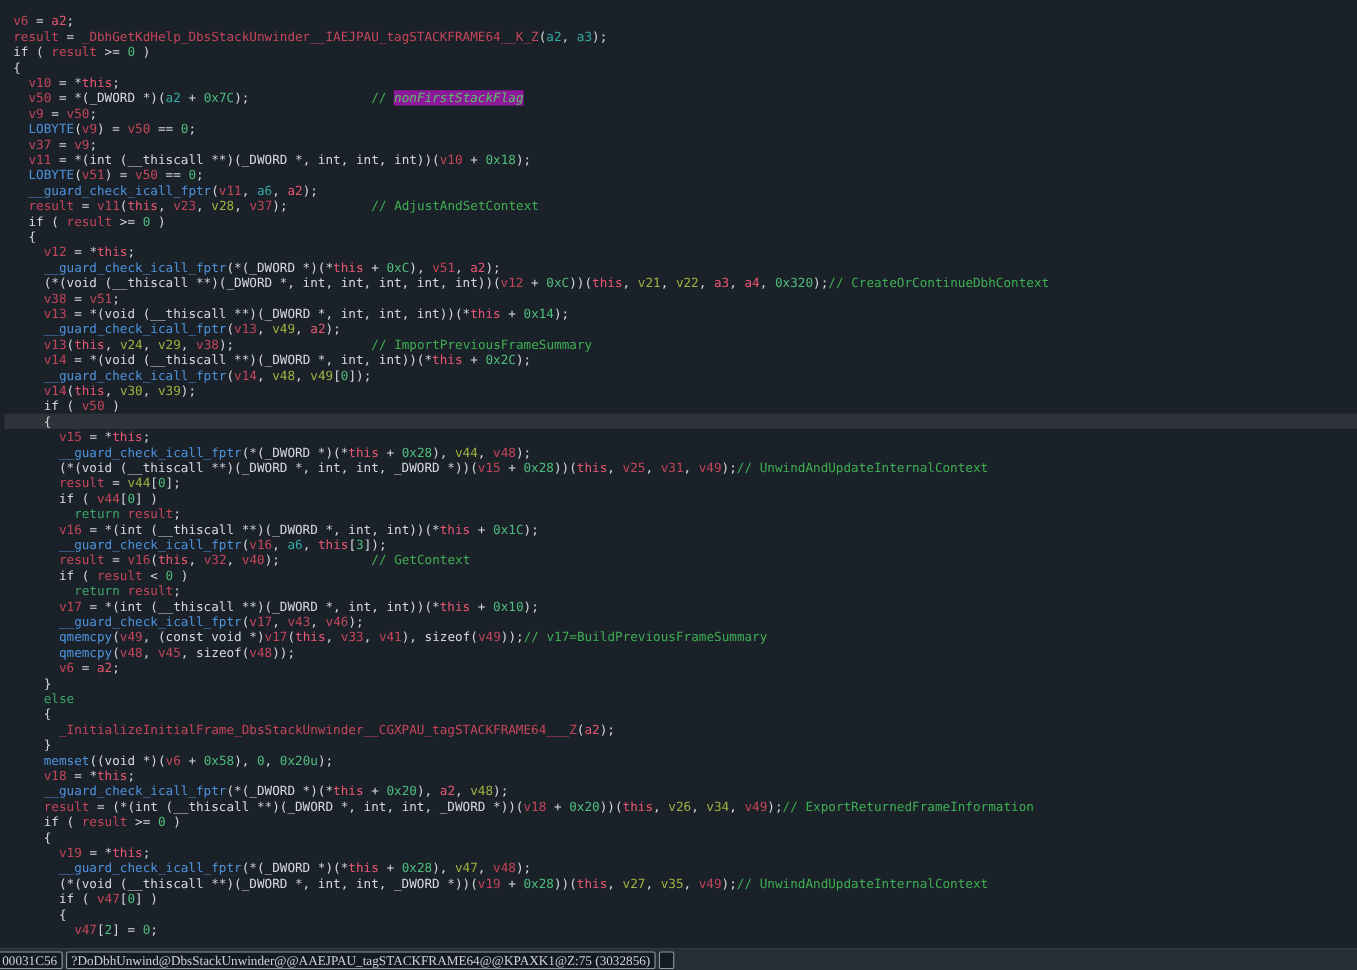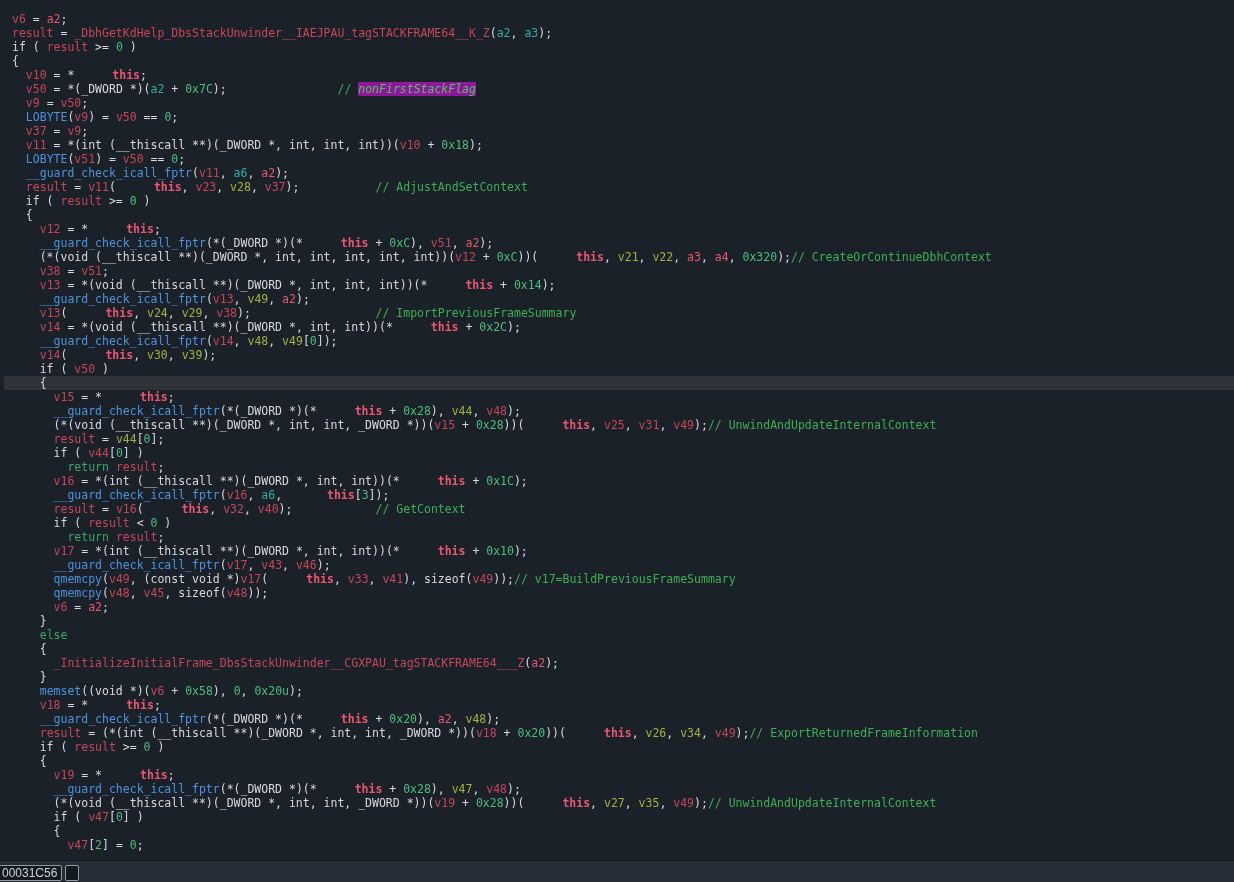--- a/index.html
+++ b/index.html
@@ -4,39 +4,40 @@
 <style>
   html,body{margin:0;padding:0;background:#10151a;}
   .window{position:relative;width:1234px;height:882px;background:#1a2129;overflow:hidden;
           font-family:"DejaVu Sans Mono","Liberation Mono",monospace;}
   .code{position:absolute;top:0;left:0;right:0;bottom:19px;overflow:hidden;
         font-size:11.5px;line-height:14px;white-space:pre;padding-left:12px;color:#d4d9de;}
   .line{height:14px;}
   .line.current{background:#2d3338;margin-left:-8px;padding-left:8px;}
   .p{color:#d4d9de;}
   .v{color:#c4465a;}
-  .t{color:#e85672;font-weight:bold;margin-left:38px;}
+  .t{color:#e85672;font-weight:normal;}
   .pk{color:#e85672;}
   .o{color:#a2b13f;}
   .te{color:#34aba3;}
   .n{color:#4dbd7d;}
   .c{color:#3fae53;}
   .k{color:#3ca468;}
   .b{color:#4e92dc;margin-top:11px;}
   .hl{color:#55c561;background:#8e189b;font-style:italic;}
   .statusbar{position:absolute;left:0;right:0;bottom:0;height:19px;background:#252d37;
              border-top:1px solid #323b46;display:flex;align-items:center;gap:3px;
-             font-family:Liberation Sans, sans-serif;font-size:12px;color:#ccd2d8;}
+             font-family:Liberation Serif, serif;font-size:12px;color:#ccd2d8;}
   .cell{background:#141a21;border:1px solid #8f99a2;border-radius:2px;height:14px;
         line-height:14px;padding:0 4px;white-space:nowrap;}
   .cell.addr{margin-left:-3px;}
   .cell.mini{width:8px;padding:0 2px;}
 </style>
 </head>
 <body>
 
 <div class="window">
   <pre class="code"><div class="line"><span class="v">v6</span><span class="p"> = </span><span class="pk">a2</span><span class="p">;</span></div><div class="line"><span class="v">result</span><span class="p"> = </span><span class="v">_DbhGetKdHelp_DbsStackUnwinder__IAEJPAU_tagSTACKFRAME64__K_Z</span><span class="p">(</span><span class="te">a2</span><span class="p">, </span><span class="te">a3</span><span class="p">);</span></div><div class="line"><span class="p">if ( </span><span class="v">result</span><span class="p"> &gt;= </span><span class="n">0</span><span class="p"> )</span></div><div class="line"><span class="p">{</span></div><div class="line"><span class="p">  </span><span class="v">v10</span><span class="p"> = *</span><span class="t">this</span><span class="p">;</span></div><div class="line"><span class="p">  </span><span class="v">v50</span><span class="p"> = *(_DWORD *)(</span><span class="te">a2</span><span class="p"> + </span><span class="n">0x7C</span><span class="p">);</span><span class="p">                </span><span class="c">// </span><span class="hl">nonFirstStackFlag</span></div><div class="line"><span class="p">  </span><span class="v">v9</span><span class="p"> = </span><span class="v">v50</span><span class="p">;</span></div><div class="line"><span class="p">  </span><span class="b">LOBYTE</span><span class="p">(</span><span class="v">v9</span><span class="p">) = </span><span class="v">v50</span><span class="p"> == </span><span class="n">0</span><span class="p">;</span></div><div class="line"><span class="p">  </span><span class="v">v37</span><span class="p"> = </span><span class="v">v9</span><span class="p">;</span></div><div class="line"><span class="p">  </span><span class="v">v11</span><span class="p"> = *(int (__thiscall **)(_DWORD *, int, int, int))(</span><span class="v">v10</span><span class="p"> + </span><span class="n">0x18</span><span class="p">);</span></div><div class="line"><span class="p">  </span><span class="b">LOBYTE</span><span class="p">(</span><span class="v">v51</span><span class="p">) = </span><span class="v">v50</span><span class="p"> == </span><span class="n">0</span><span class="p">;</span></div><div class="line"><span class="p">  </span><span class="b">__guard_check_icall_fptr</span><span class="p">(</span><span class="v">v11</span><span class="p">, </span><span class="te">a6</span><span class="p">, </span><span class="pk">a2</span><span class="p">);</span></div><div class="line"><span class="p">  </span><span class="v">result</span><span class="p"> = </span><span class="v">v11</span><span class="p">(</span><span class="t">this</span><span class="p">, </span><span class="v">v23</span><span class="p">, </span><span class="o">v28</span><span class="p">, </span><span class="v">v37</span><span class="p">);</span><span class="p">           </span><span class="c">// AdjustAndSetContext</span></div><div class="line"><span class="p">  if ( </span><span class="v">result</span><span class="p"> &gt;= </span><span class="n">0</span><span class="p"> )</span></div><div class="line"><span class="p">  {</span></div><div class="line"><span class="p">    </span><span class="v">v12</span><span class="p"> = *</span><span class="t">this</span><span class="p">;</span></div><div class="line"><span class="p">    </span><span class="b">__guard_check_icall_fptr</span><span class="p">(*(_DWORD *)(*</span><span class="t">this</span><span class="p"> + </span><span class="n">0xC</span><span class="p">), </span><span class="v">v51</span><span class="p">, </span><span class="pk">a2</span><span class="p">);</span></div><div class="line"><span class="p">    (*(void (__thiscall **)(_DWORD *, int, int, int, int, int))(</span><span class="v">v12</span><span class="p"> + </span><span class="n">0xC</span><span class="p">))(</span><span class="t">this</span><span class="p">, </span><span class="o">v21</span><span class="p">, </span><span class="o">v22</span><span class="p">, </span><span class="pk">a3</span><span class="p">, </span><span class="pk">a4</span><span class="p">, </span><span class="n">0x320</span><span class="p">);</span><span class="c">// CreateOrContinueDbhContext</span></div><div class="line"><span class="p">    </span><span class="v">v38</span><span class="p"> = </span><span class="v">v51</span><span class="p">;</span></div><div class="line"><span class="p">    </span><span class="v">v13</span><span class="p"> = *(void (__thiscall **)(_DWORD *, int, int, int))(*</span><span class="t">this</span><span class="p"> + </span><span class="n">0x14</span><span class="p">);</span></div><div class="line"><span class="p">    </span><span class="b">__guard_check_icall_fptr</span><span class="p">(</span><span class="v">v13</span><span class="p">, </span><span class="o">v49</span><span class="p">, </span><span class="pk">a2</span><span class="p">);</span></div><div class="line"><span class="p">    </span><span class="v">v13</span><span class="p">(</span><span class="t">this</span><span class="p">, </span><span class="o">v24</span><span class="p">, </span><span class="o">v29</span><span class="p">, </span><span class="v">v38</span><span class="p">);</span><span class="p">                  </span><span class="c">// ImportPreviousFrameSummary</span></div><div class="line"><span class="p">    </span><span class="v">v14</span><span class="p"> = *(void (__thiscall **)(_DWORD *, int, int))(*</span><span class="t">this</span><span class="p"> + </span><span class="n">0x2C</span><span class="p">);</span></div><div class="line"><span class="p">    </span><span class="b">__guard_check_icall_fptr</span><span class="p">(</span><span class="v">v14</span><span class="p">, </span><span class="o">v48</span><span class="p">, </span><span class="o">v49</span><span class="p">[</span><span class="n">0</span><span class="p">]);</span></div><div class="line"><span class="p">    </span><span class="v">v14</span><span class="p">(</span><span class="t">this</span><span class="p">, </span><span class="o">v30</span><span class="p">, </span><span class="o">v39</span><span class="p">);</span></div><div class="line"><span class="p">    if ( </span><span class="v">v50</span><span class="p"> )</span></div><div class="line current"><span class="p">    {</span></div><div class="line"><span class="p">      </span><span class="v">v15</span><span class="p"> = *</span><span class="t">this</span><span class="p">;</span></div><div class="line"><span class="p">      </span><span class="b">__guard_check_icall_fptr</span><span class="p">(*(_DWORD *)(*</span><span class="t">this</span><span class="p"> + </span><span class="n">0x28</span><span class="p">), </span><span class="o">v44</span><span class="p">, </span><span class="v">v48</span><span class="p">);</span></div><div class="line"><span class="p">      (*(void (__thiscall **)(_DWORD *, int, int, _DWORD *))(</span><span class="v">v15</span><span class="p"> + </span><span class="n">0x28</span><span class="p">))(</span><span class="t">this</span><span class="p">, </span><span class="v">v25</span><span class="p">, </span><span class="v">v31</span><span class="p">, </span><span class="v">v49</span><span class="p">);</span><span class="c">// UnwindAndUpdateInternalContext</span></div><div class="line"><span class="p">      </span><span class="v">result</span><span class="p"> = </span><span class="o">v44</span><span class="p">[</span><span class="n">0</span><span class="p">];</span></div><div class="line"><span class="p">      if ( </span><span class="v">v44</span><span class="p">[</span><span class="n">0</span><span class="p">] )</span></div><div class="line"><span class="p">        </span><span class="k">return</span><span class="p"> </span><span class="v">result</span><span class="p">;</span></div><div class="line"><span class="p">      </span><span class="v">v16</span><span class="p"> = *(int (__thiscall **)(_DWORD *, int, int))(*</span><span class="t">this</span><span class="p"> + </span><span class="n">0x1C</span><span class="p">);</span></div><div class="line"><span class="p">      </span><span class="b">__guard_check_icall_fptr</span><span class="p">(</span><span class="v">v16</span><span class="p">, </span><span class="te">a6</span><span class="p">, </span><span class="t">this</span><span class="p">[</span><span class="n">3</span><span class="p">]);</span></div><div class="line"><span class="p">      </span><span class="v">result</span><span class="p"> = </span><span class="v">v16</span><span class="p">(</span><span class="t">this</span><span class="p">, </span><span class="v">v32</span><span class="p">, </span><span class="v">v40</span><span class="p">);</span><span class="p">            </span><span class="c">// GetContext</span></div><div class="line"><span class="p">      if ( </span><span class="v">result</span><span class="p"> &lt; </span><span class="n">0</span><span class="p"> )</span></div><div class="line"><span class="p">        </span><span class="k">return</span><span class="p"> </span><span class="v">result</span><span class="p">;</span></div><div class="line"><span class="p">      </span><span class="v">v17</span><span class="p"> = *(int (__thiscall **)(_DWORD *, int, int))(*</span><span class="t">this</span><span class="p"> + </span><span class="n">0x10</span><span class="p">);</span></div><div class="line"><span class="p">      </span><span class="b">__guard_check_icall_fptr</span><span class="p">(</span><span class="v">v17</span><span class="p">, </span><span class="v">v43</span><span class="p">, </span><span class="v">v46</span><span class="p">);</span></div><div class="line"><span class="p">      </span><span class="b">qmemcpy</span><span class="p">(</span><span class="v">v49</span><span class="p">, (const void *)</span><span class="v">v17</span><span class="p">(</span><span class="t">this</span><span class="p">, </span><span class="v">v33</span><span class="p">, </span><span class="v">v41</span><span class="p">), sizeof(</span><span class="v">v49</span><span class="p">));</span><span class="c">// v17=BuildPreviousFrameSummary</span></div><div class="line"><span class="p">      </span><span class="b">qmemcpy</span><span class="p">(</span><span class="v">v48</span><span class="p">, </span><span class="v">v45</span><span class="p">, sizeof(</span><span class="v">v48</span><span class="p">));</span></div><div class="line"><span class="p">      </span><span class="v">v6</span><span class="p"> = </span><span class="pk">a2</span><span class="p">;</span></div><div class="line"><span class="p">    }</span></div><div class="line"><span class="p">    </span><span class="k">else</span></div><div class="line"><span class="p">    {</span></div><div class="line"><span class="p">      </span><span class="v">_InitializeInitialFrame_DbsStackUnwinder__CGXPAU_tagSTACKFRAME64___Z</span><span class="p">(</span><span class="pk">a2</span><span class="p">);</span></div><div class="line"><span class="p">    }</span></div><div class="line"><span class="p">    </span><span class="b">memset</span><span class="p">((void *)(</span><span class="v">v6</span><span class="p"> + </span><span class="n">0x58</span><span class="p">), </span><span class="n">0</span><span class="p">, </span><span class="n">0x20u</span><span class="p">);</span></div><div class="line"><span class="p">    </span><span class="v">v18</span><span class="p"> = *</span><span class="t">this</span><span class="p">;</span></div><div class="line"><span class="p">    </span><span class="b">__guard_check_icall_fptr</span><span class="p">(*(_DWORD *)(*</span><span class="t">this</span><span class="p"> + </span><span class="n">0x20</span><span class="p">), </span><span class="pk">a2</span><span class="p">, </span><span class="o">v48</span><span class="p">);</span></div><div class="line"><span class="p">    </span><span class="v">result</span><span class="p"> = (*(int (__thiscall **)(_DWORD *, int, int, _DWORD *))(</span><span class="v">v18</span><span class="p"> + </span><span class="n">0x20</span><span class="p">))(</span><span class="t">this</span><span class="p">, </span><span class="o">v26</span><span class="p">, </span><span class="o">v34</span><span class="p">, </span><span class="v">v49</span><span class="p">);</span><span class="c">// ExportReturnedFrameInformation</span></div><div class="line"><span class="p">    if ( </span><span class="v">result</span><span class="p"> &gt;= </span><span class="n">0</span><span class="p"> )</span></div><div class="line"><span class="p">    {</span></div><div class="line"><span class="p">      </span><span class="v">v19</span><span class="p"> = *</span><span class="t">this</span><span class="p">;</span></div><div class="line"><span class="p">      </span><span class="b">__guard_check_icall_fptr</span><span class="p">(*(_DWORD *)(*</span><span class="t">this</span><span class="p"> + </span><span class="n">0x28</span><span class="p">), </span><span class="o">v47</span><span class="p">, </span><span class="v">v48</span><span class="p">);</span></div><div class="line"><span class="p">      (*(void (__thiscall **)(_DWORD *, int, int, _DWORD *))(</span><span class="v">v19</span><span class="p"> + </span><span class="n">0x28</span><span class="p">))(</span><span class="t">this</span><span class="p">, </span><span class="o">v27</span><span class="p">, </span><span class="o">v35</span><span class="p">, </span><span class="v">v49</span><span class="p">);</span><span class="c">// UnwindAndUpdateInternalContext</span></div><div class="line"><span class="p">      if ( </span><span class="v">v47</span><span class="p">[</span><span class="n">0</span><span class="p">] )</span></div><div class="line"><span class="p">      {</span></div><div class="line"><span class="p">        </span><span class="v">v47</span><span class="p">[</span><span class="n">2</span><span class="p">] = </span><span class="n">0</span><span class="p">;</span></div></pre>
   <div class="statusbar">
     <span class="cell addr">00031C56</span>
+    <span class="cell">?DoDbhUnwind@DbsStackUnwinder@@AAEJPAU_tagSTACKFRAME64@@KPAXK1@Z:75 (3032856)</span>
     <span class="cell mini"></span>
   </div>
 </div>
 
 </body></html>

